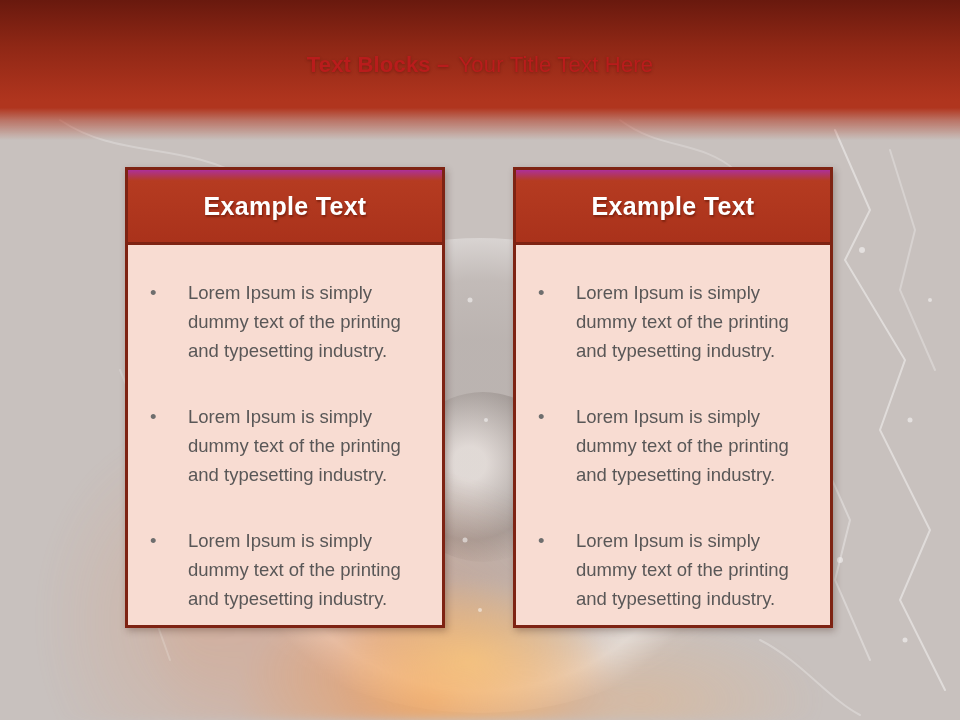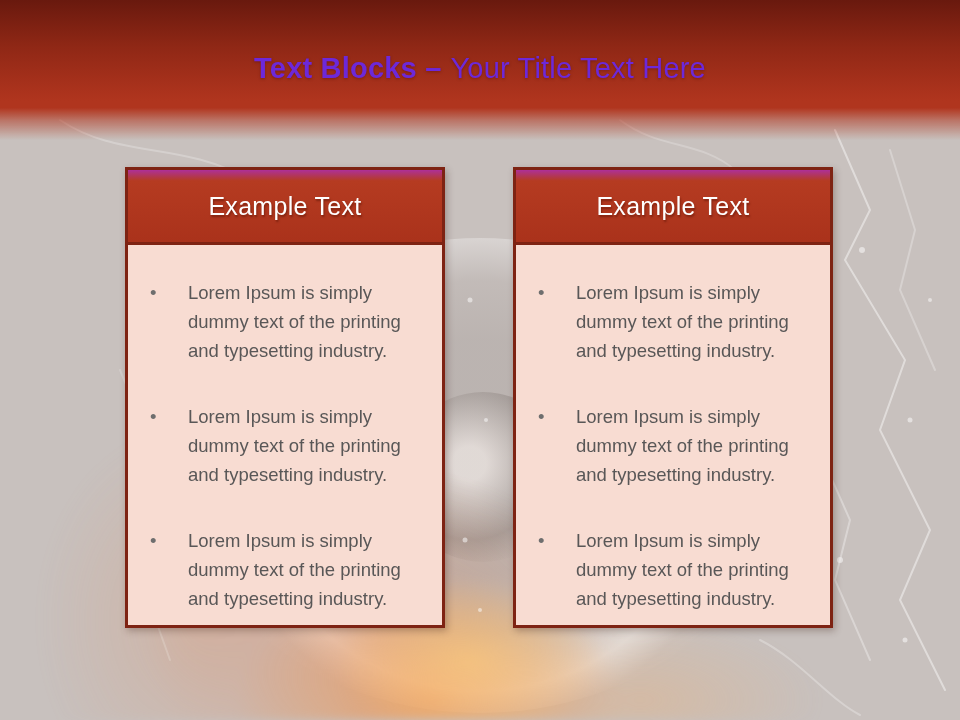--- a/index.html
+++ b/index.html
@@ -42,40 +42,40 @@
   
   .title-band{
     position:absolute; left:0; top:0; width:960px; height:140px;
     background:linear-gradient(180deg,
       #69190e 0%, #8e2715 32%, #a5301b 58%,
       #b0351e 72%, #b0351e 77%,
       rgba(176,53,30,0.55) 86%, rgba(176,53,30,0) 100%);
   }
   .slide-title{
     position:absolute; left:0; top:52px; width:960px; text-align:center;
-    color:#6d28d9; font-size:29px; letter-spacing:0.2px;
+    color:#b91c1c; font-size:22px; letter-spacing:0.2px;
     text-shadow:0 1px 3px rgba(60,10,5,0.35);
     white-space:nowrap;
   }
   .slide-title .bold{font-weight:bold;}
   .slide-title .regular{font-weight:normal; margin-left:9px;}
 
   
   .card{
     position:absolute; top:167px; width:314px; height:455px;
     border:3px solid #7e2313; background:#f8dcd2;
     box-shadow:2px 3px 7px rgba(60,30,20,0.30);
   }
   .card.left{left:125px;}
   .card.right{left:513px;}
   .card-header{
     height:72px; background:linear-gradient(180deg,#b83d23 0%, #ae3098 0%, #b53b21 15%, #aa321b 100%);
     border-bottom:3px solid #7e2313;
     display:flex; align-items:center; justify-content:center;
-    color:#ffffff; font-size:25px; font-weight:normal; letter-spacing:0.3px;
+    color:#ffffff; font-size:25px; font-weight:bold; letter-spacing:0.3px;
     text-shadow:1px 2px 2px rgba(90,20,5,0.55);
   }
   .card-body{padding:33px 14px 0 22px;}
   .bullet-item{
     display:flex; margin:0 0 37px 0;
     color:#595757; font-size:18.5px; line-height:29px;
   }
   .bullet-dot{flex:0 0 26px; width:26px; color:#6e6e6e;}
   .bullet-text{flex:0 1 auto; max-width:238px;margin-left:12px;}
 </style>

